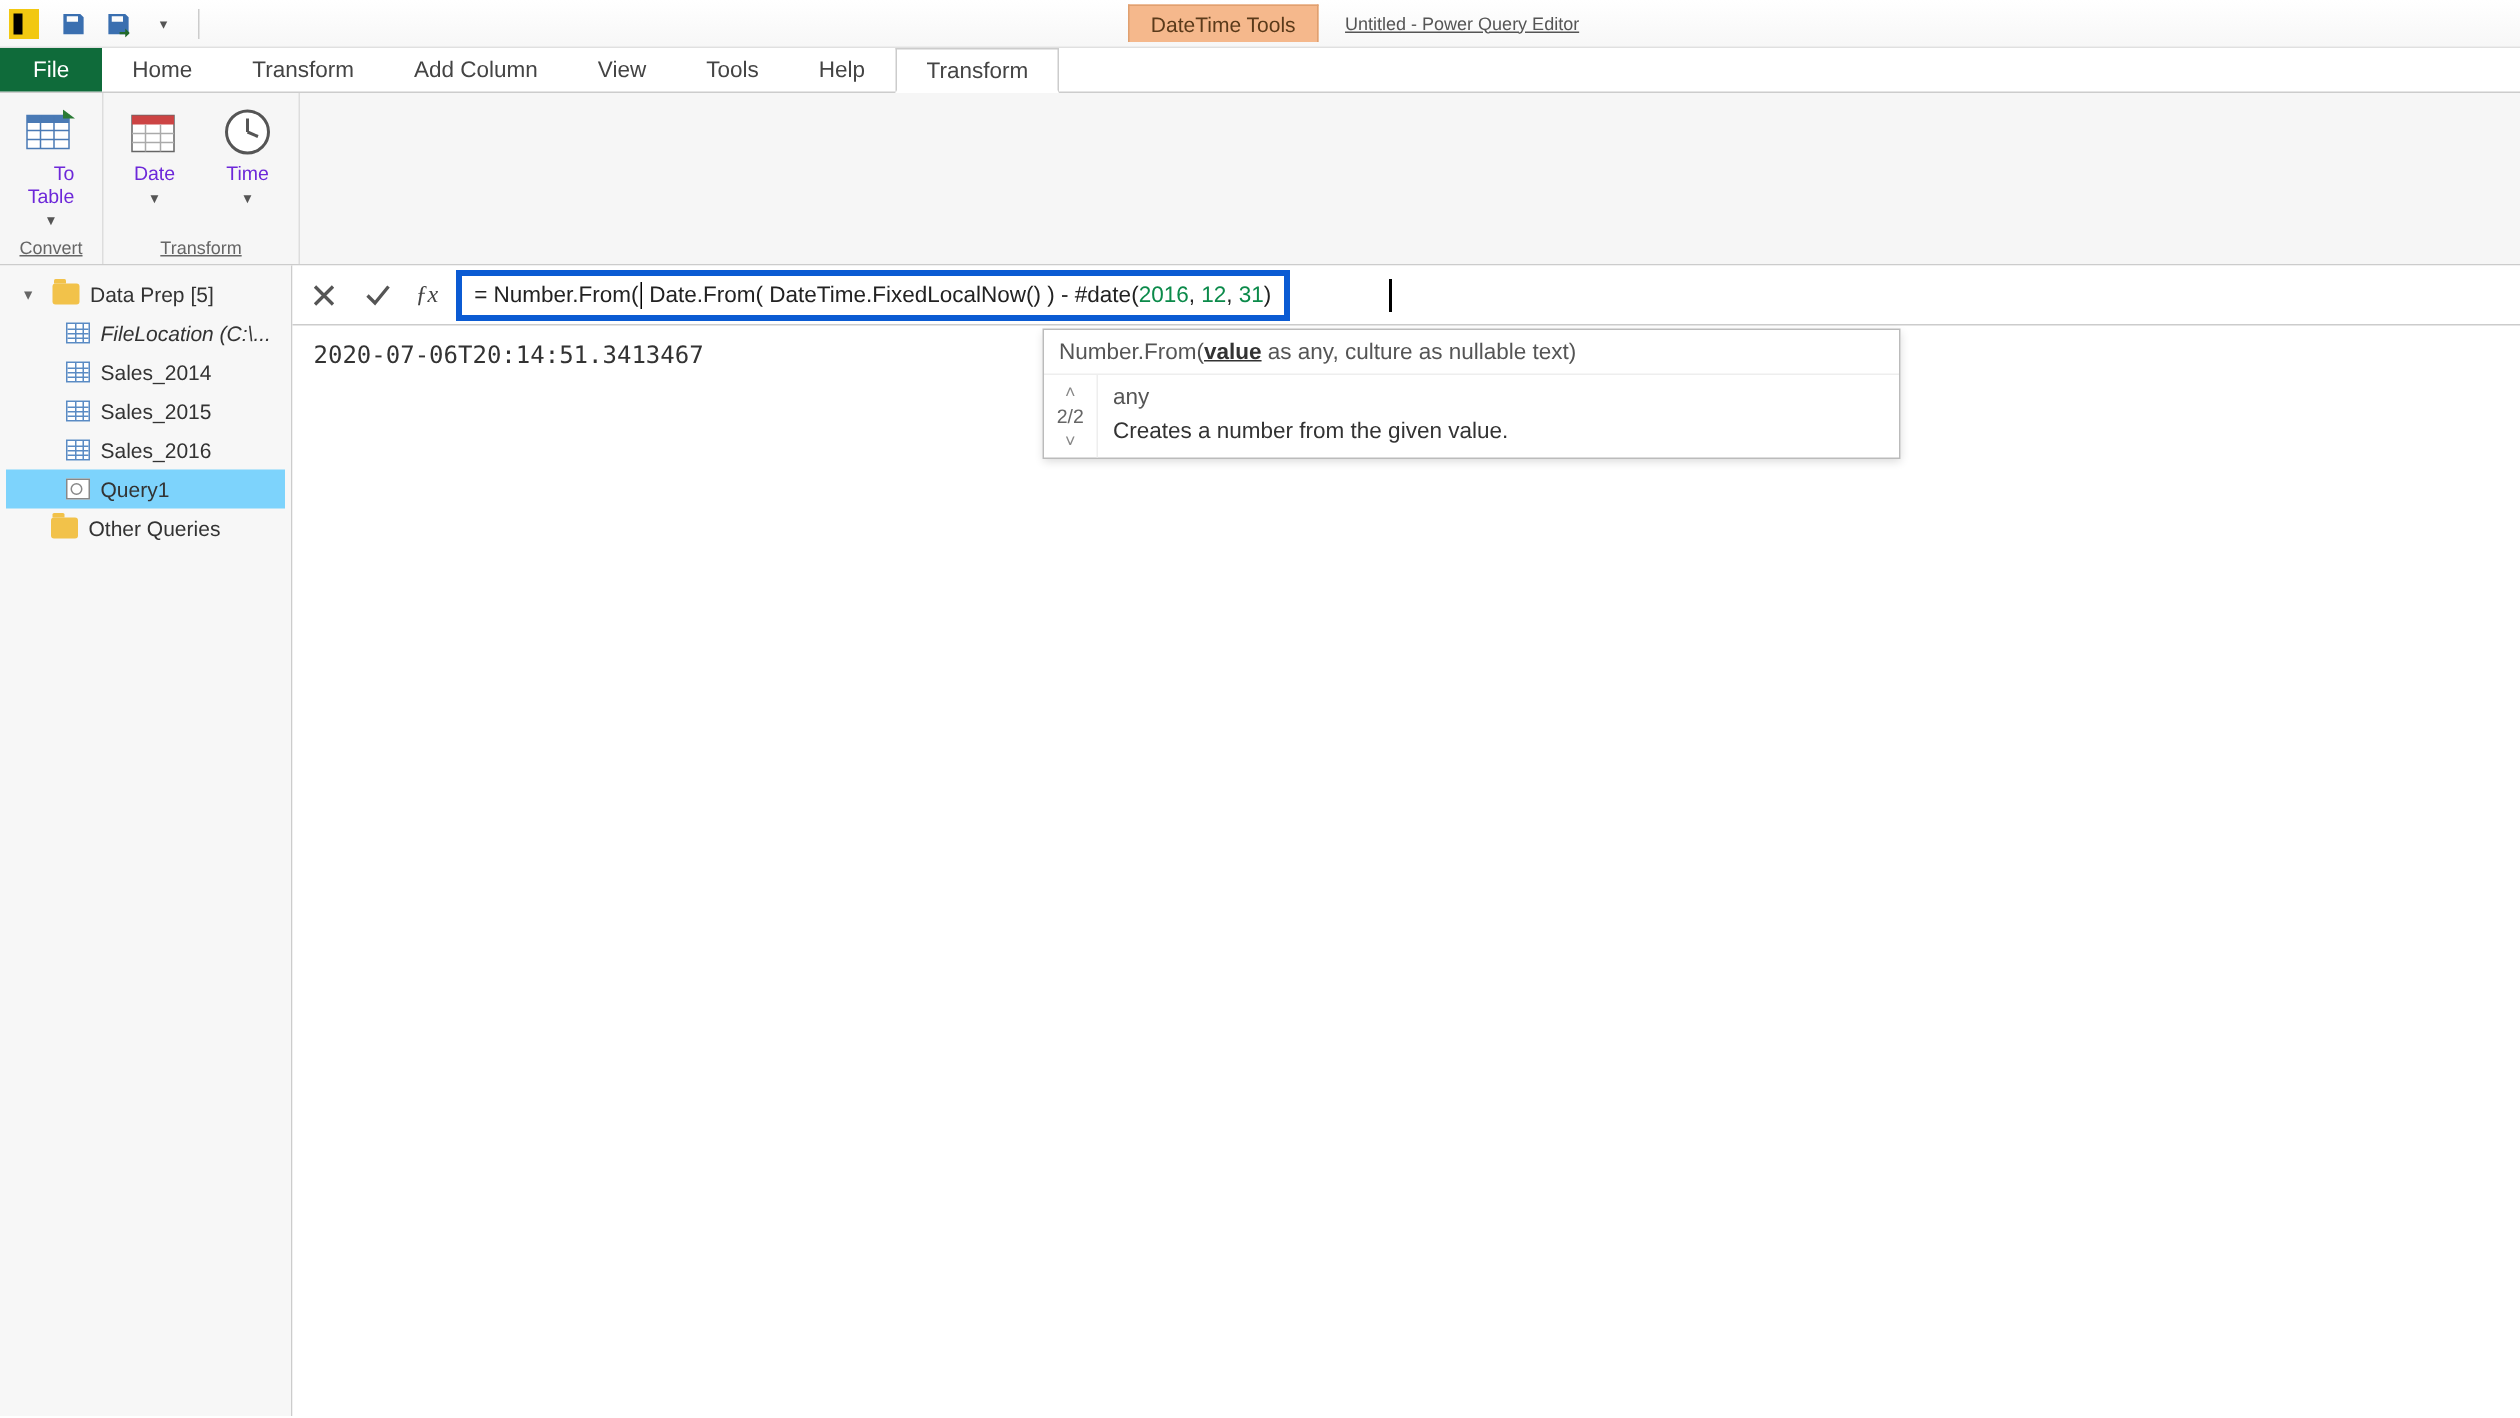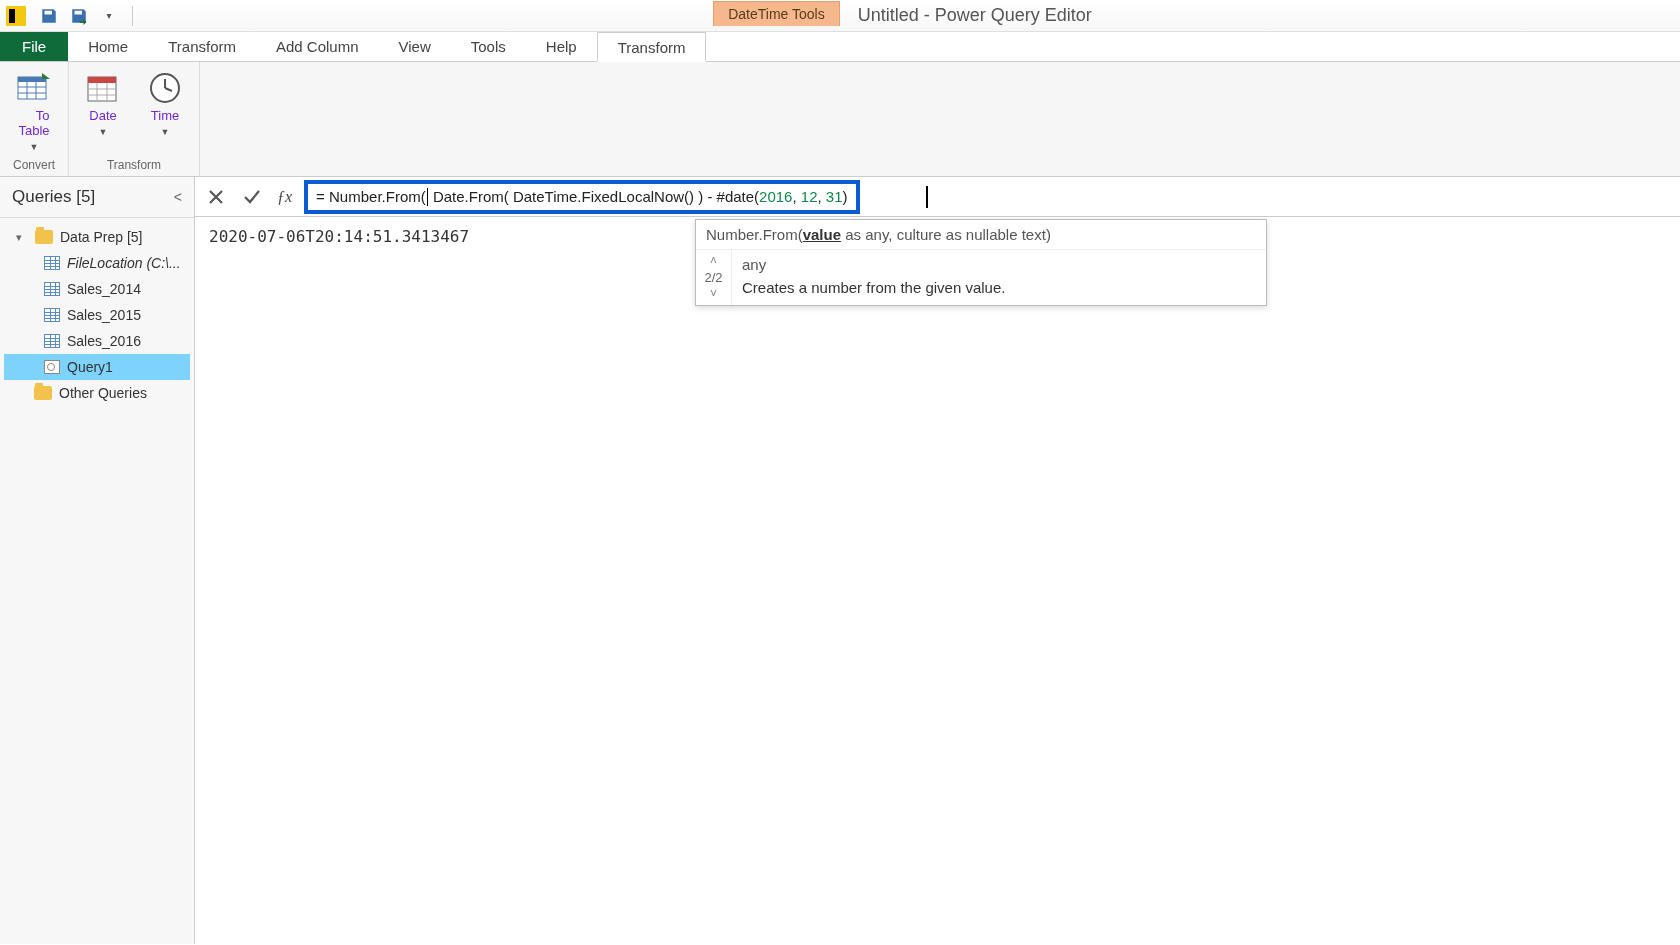--- a/index.html
+++ b/index.html
@@ -5,38 +5,38 @@
   * { box-sizing: border-box; margin: 0; padding: 0; font-family: "Segoe UI", Tahoma, sans-serif; }
   body { width: 1680px; height: 945px; background: #fff; overflow: hidden; font-size: 14px; }
 
   
   .titlebar { height: 32px; background: linear-gradient(#fff,#f7f7f7); display: flex; align-items: center; border-bottom: 1px solid #e0e0e0; }
   .app-icon { width: 20px; height: 20px; background: #f2c811; margin: 0 6px; position: relative; }
   .app-icon::after { content:""; position:absolute; left:3px; top:3px; width:6px; height:14px; background:#000; }
   .qat { display:flex; align-items:center; gap:8px; padding:0 6px; }
   .qat-btn { width:22px; height:22px; display:flex; align-items:center; justify-content:center; color:#444; }
   .qat-sep { width:1px; height:20px; background:#ccc; margin:0 4px; }
-  .title-center { flex:1; display:flex; align-items:flex-start; justify-content:center; gap:0; }
+  .title-center { flex:1; display:flex; align-items:center; justify-content:center; gap:0; }
   .context-tab { background:#f5b88c; padding:4px 14px; font-size:14px; color:#5a3a1a; border:1px solid #e0a070; border-bottom:none; }
-  .window-title { padding:4px 18px; color:#555; font-size:18px; }
+  .window-title { padding:4px 18px; color:#555; font-size:12px;text-decoration:underline; }
 
   
   .ribbon-tabs { height:30px; background:#fff; display:flex; align-items:stretch; border-bottom:1px solid #ccc; }
   .ribbon-tab { padding:6px 20px; font-size:15px; color:#444; cursor:pointer; }
   .ribbon-tab.file { background:#0f6b3a; color:#fff; font-weight:500; padding:6px 22px; }
   .ribbon-tab.context { background:#fff; border:1px solid #ccc; border-bottom:2px solid #fff; margin-bottom:-1px; }
 
   
   .ribbon { height:115px; background:#f6f6f6; border-bottom:1px solid #ccc; display:flex; }
   .ribbon-group { display:flex; flex-direction:column; align-items:center; border-right:1px solid #ddd; padding:4px 10px 2px; }
   .ribbon-buttons { display:flex; gap:14px; flex:1; align-items:flex-start; padding-top:4px; }
   .ribbon-btn { display:flex; flex-direction:column; align-items:center; gap:3px; cursor:pointer; min-width:48px; }
   .ribbon-btn .ico { width:36px; height:36px; display:flex; align-items:center; justify-content:center; }
   .ribbon-btn .lbl { font-size:13px; color:#6d28d9; text-align:right; line-height:1.15; }
-  .ribbon-group-label { font-size:12px; color:#666; padding:2px 0; }
+  .ribbon-group-label { font-size:12px; color:#666; padding:2px 0;text-decoration:underline; }
   .drop-caret { font-size:9px; color:#555; }
 
   
   .main { display:flex; height: calc(945px - 32px - 30px - 115px - 1px); }
   .sidebar { width:195px; border-right:1px solid #ccc; background:#f7f7f7; display:flex; flex-direction:column; }
   .sidebar-header { display:flex; align-items:center; justify-content:space-between; padding:10px 12px; border-bottom:1px solid #ddd; }
   .sidebar-title { font-size:17px; color:#333; }
   .collapse-caret { font-size:14px; color:#666; cursor:pointer; }
   .tree { padding:6px 4px; }
   .tree-node { display:flex; align-items:center; gap:7px; padding:5px 8px; font-size:14px; color:#333; cursor:pointer; }
@@ -168,24 +168,20 @@
         <span class="drop-caret">▼</span>
       </div>
     </div>
     <div class="ribbon-group-label">Transform</div>
   </div>
 </div>
 
 <div class="main">
 
   <div class="sidebar">
-    <div class="sidebar-header">
-      <span class="sidebar-title">Queries [5]</span>
-      <span class="collapse-caret">&lt;</span>
-    </div>
     <div class="tree">
       <div class="tree-node level1">
         <span class="tree-toggle">▾</span>
         <span class="folder-ico"></span>
         <span>Data Prep [5]</span>
       </div>
       <div class="tree-node level2">
         <span class="table-ico"></span>
         <span style="font-style:italic;">FileLocation (C:\...</span>
       </div>

